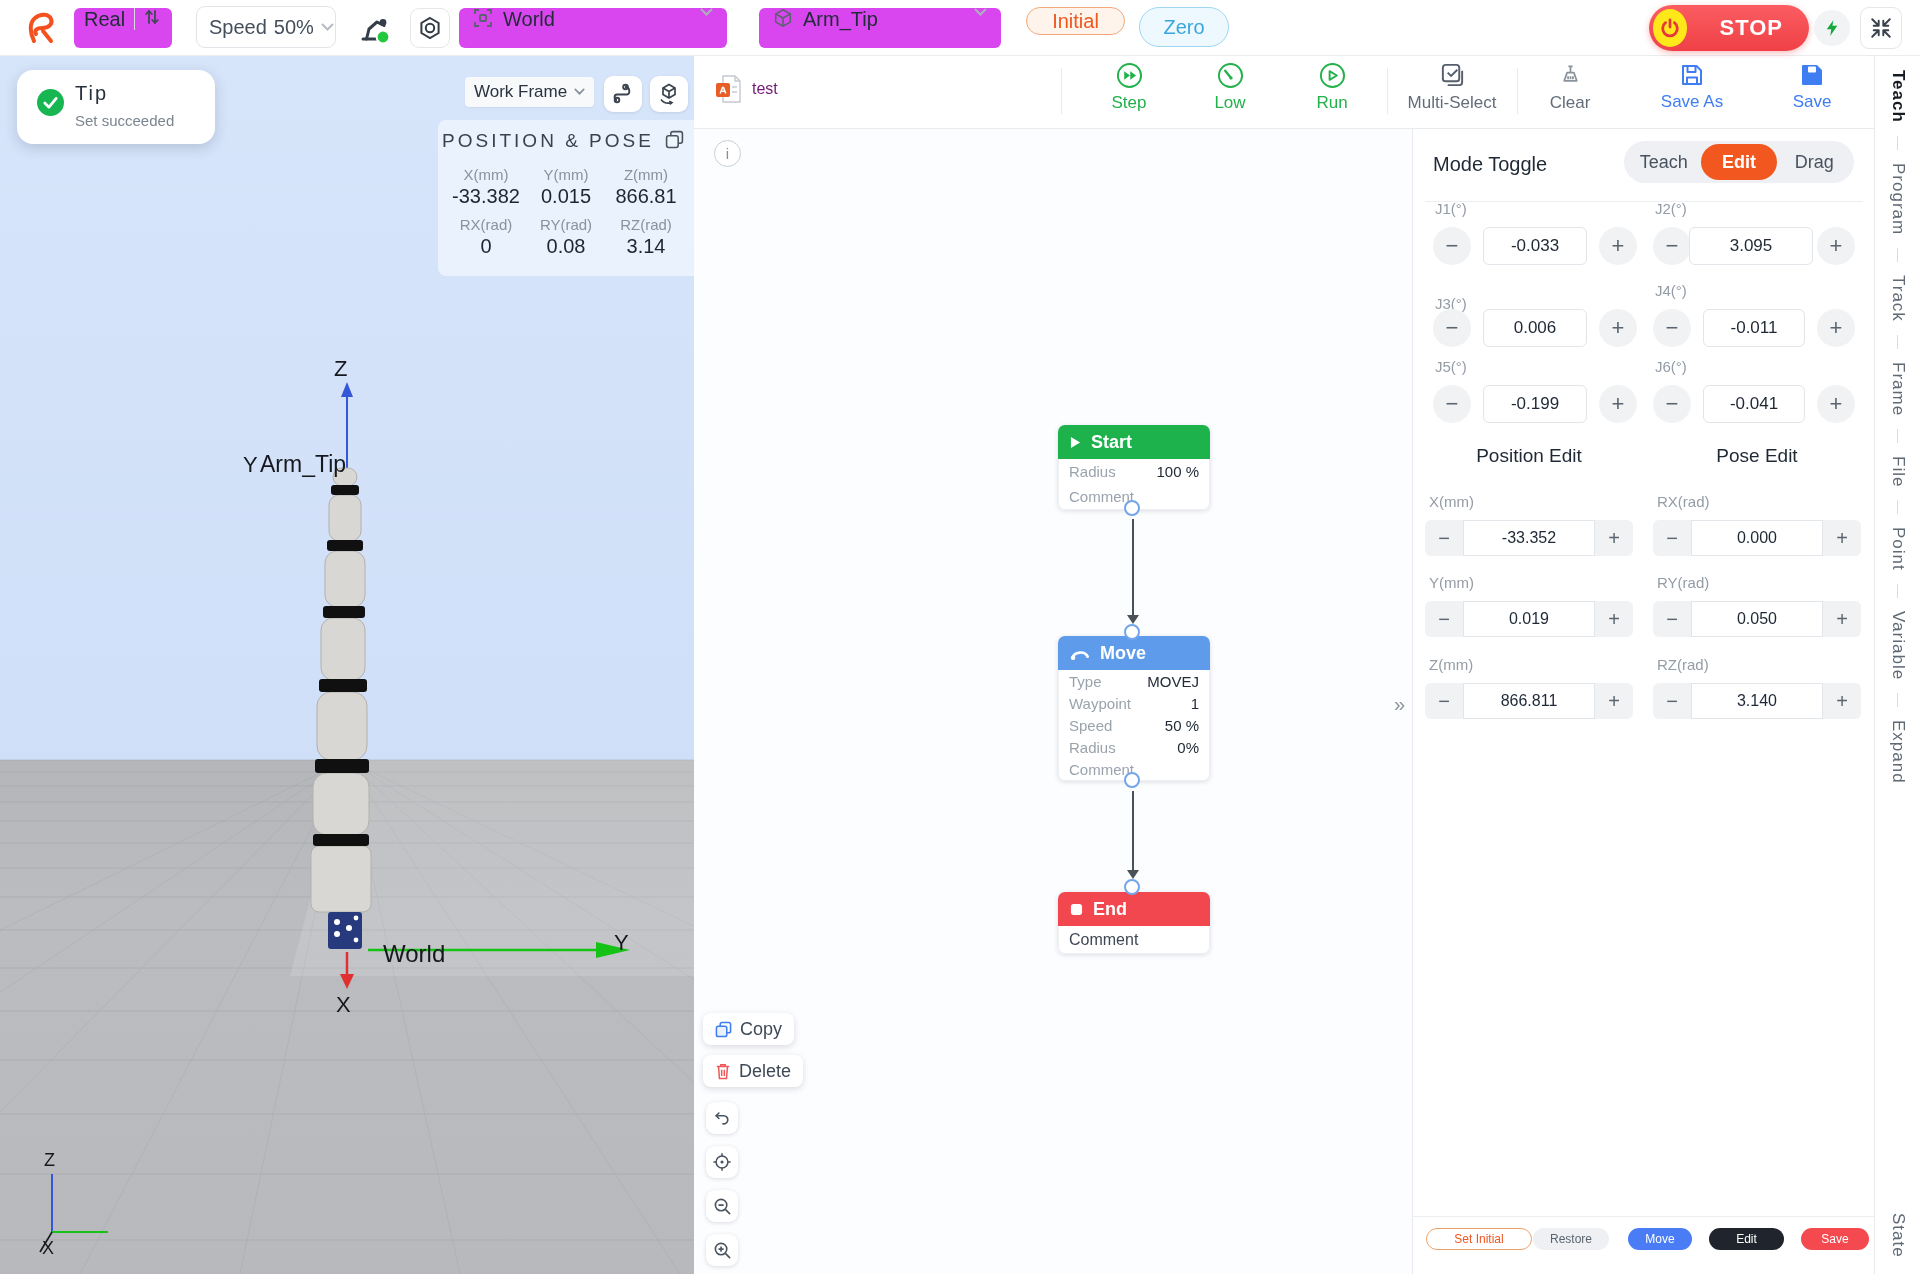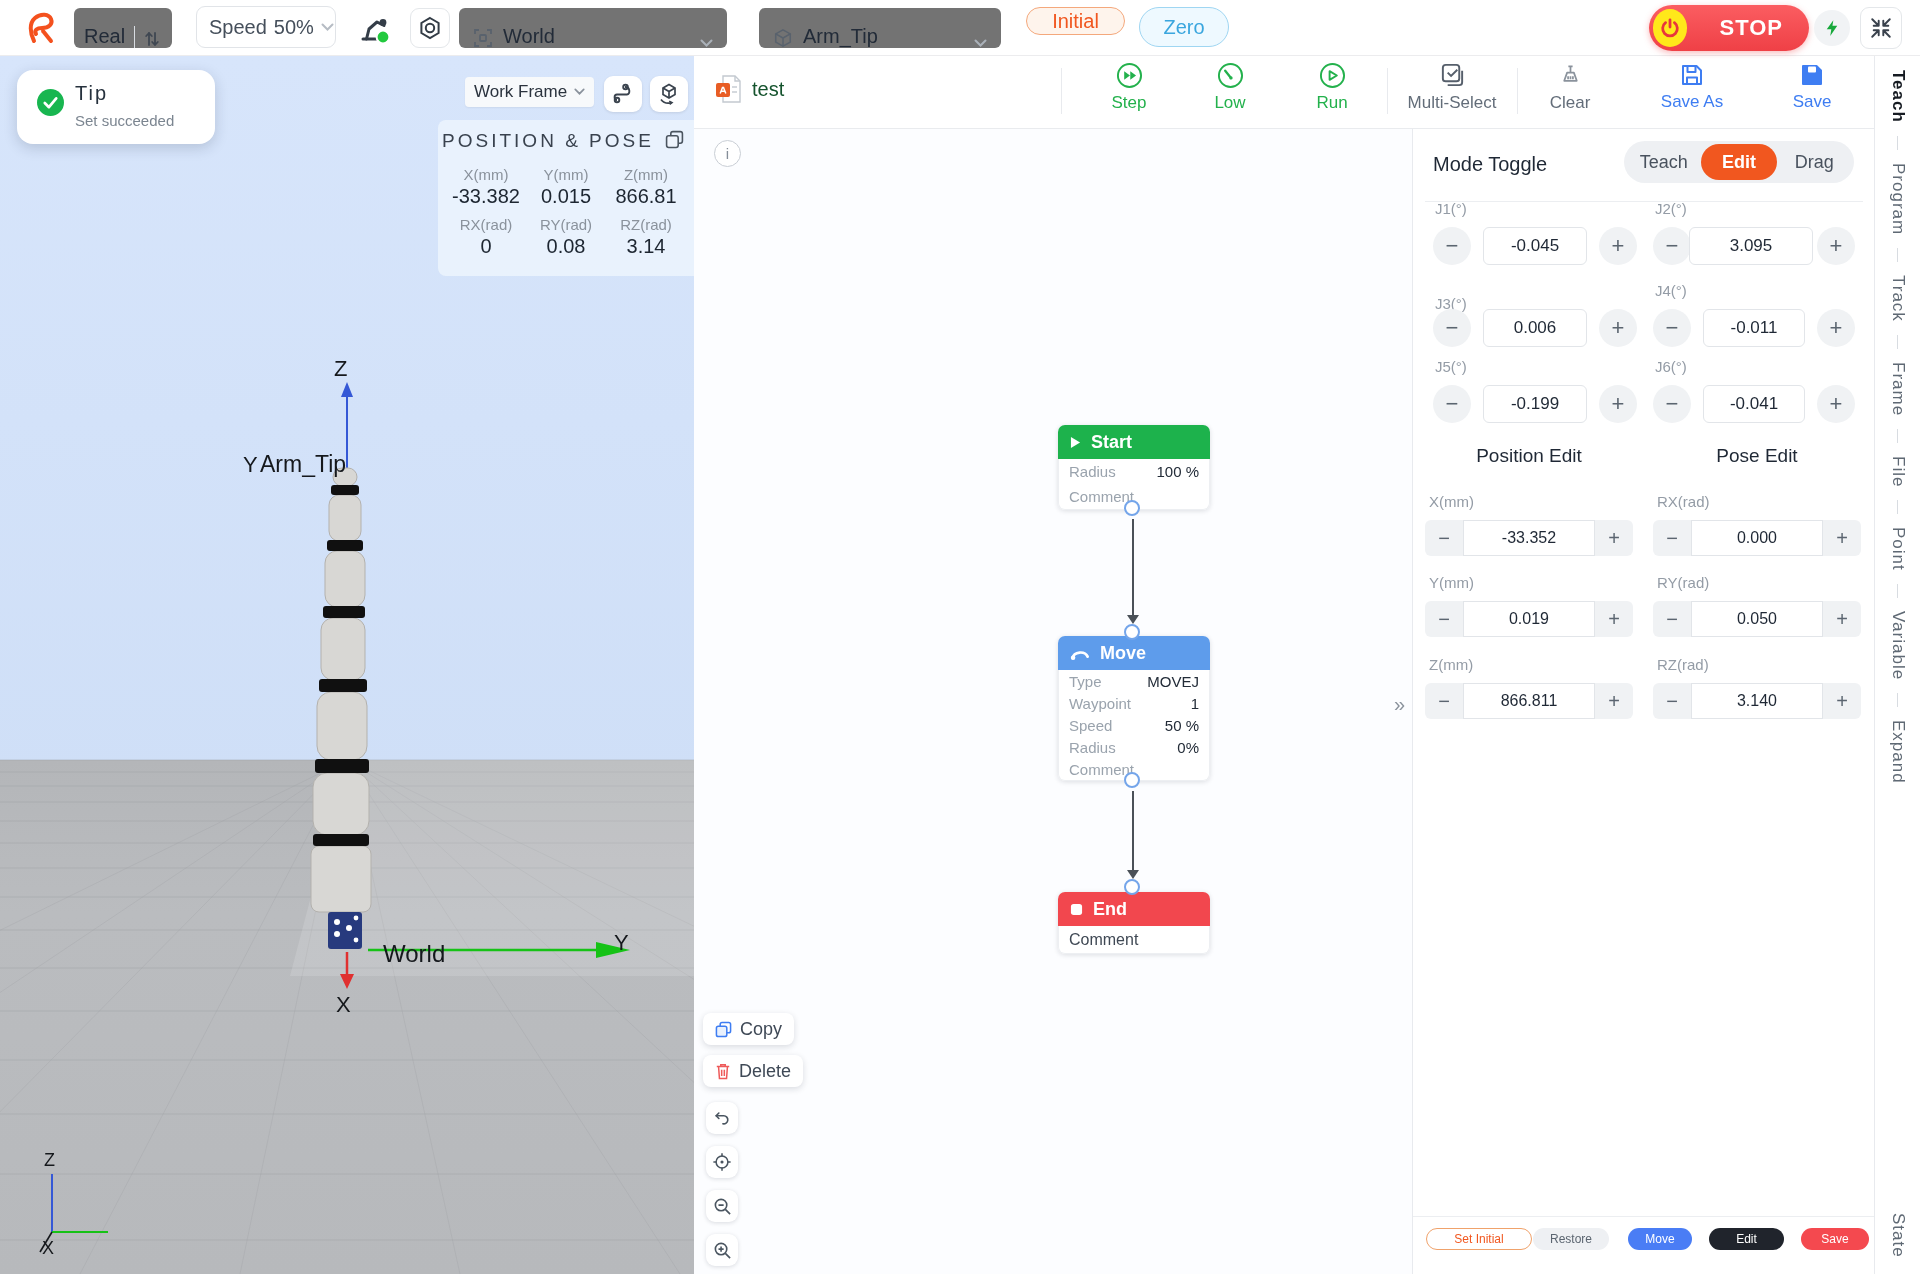--- a/index.html
+++ b/index.html
@@ -2,21 +2,21 @@
 <html><head>
 <meta charset="utf-8">
 <style>
   *{box-sizing:border-box;margin:0;padding:0}
   html,body{background:#fff}
   body{font-family:"Liberation Sans",sans-serif;color:#232c38}
   #app{position:relative;width:1920px;height:1274px;overflow:hidden;background:#fff}
   .abs{position:absolute}
   
   .topbar{position:absolute;left:0;top:0;width:1920px;height:56px;background:#fff;border-bottom:1px solid #ececee;z-index:40}
-  .graybox{background:#737373;border-radius:6px;display:flex;align-items:flex-end}
+  .graybox{background:#d946ef;border-radius:6px;display:flex;align-items:flex-start}
   .tb-text{font-size:20px;color:#222b38}
   .ddchev{margin-left:auto}
   .pill{border-radius:999px;display:flex;align-items:center;justify-content:center;font-size:20px;cursor:pointer}
   .pill-initial{border:1px solid #f4a87c;background:#fef4ec;color:#f1571f}
   .pill-zero{border:1px solid #9fd6f2;background:#eef9ff;color:#3aa6de}
   .stopbtn{background:linear-gradient(180deg,#fb5d61,#ef4046);border-radius:24px;display:flex;align-items:center;box-shadow:0 2px 6px rgba(239,64,70,.35)}
   .stopbtn .pwr{width:38px;height:38px;border-radius:50%;background:#ffe81a;display:flex;align-items:center;justify-content:center;margin-left:4px}
   .stopbtn .stoptxt{color:#fff;font-size:22px;font-weight:bold;letter-spacing:1px;margin:0 26px 0 32px}
   .iconbtn-round{background:#f1f3f5;border-radius:50%;display:flex;align-items:center;justify-content:center}
   .iconbtn-sq{background:#fff;border:1px solid #e4e7ea;border-radius:9px;display:flex;align-items:center;justify-content:center}
@@ -36,21 +36,21 @@
   .pval{font-size:20px;color:#1d2631;display:block;margin-top:2px}
   .vplabel{position:absolute;font-size:22px;color:#15181c;z-index:3}
   .gizlabel{position:absolute;font-size:18px;color:#15181c;z-index:3}
   
   .phead{position:absolute;left:694px;top:56px;width:1180px;height:73px;background:#fff;border-bottom:1px solid #e9ebee;z-index:30}
   .hdivider{position:absolute;top:12px;width:1px;height:46px;background:#e8eaee}
   .toolbtn{position:absolute;top:6px;width:96px;height:62px;display:flex;flex-direction:column;align-items:center;cursor:pointer}
   .toolbtn .tlab{font-size:17px;margin-top:4px}
   .t-green{color:#23b14c}.t-gray{color:#636d79}.t-blue{color:#3e7df2}
   .tabtest{position:absolute;left:20px;top:18px;display:flex;align-items:center;gap:10px;cursor:pointer}
-  .tabtest .tname{font-size:20px;color:#14532d}
+  .tabtest .tname{font-size:16px;color:#701a75}
   
   .canvas{position:absolute;left:694px;top:129px;width:718px;height:1145px;background:#fcfdff}
   .infobtn{position:absolute;left:20px;top:11px;width:27px;height:27px;border:1px solid #c9ced5;border-radius:50%;background:#fff;display:flex;align-items:center;justify-content:center;color:#858e99;font-size:15px;cursor:pointer}
   .node{position:absolute;left:364px;width:152px;border-radius:7px;box-shadow:0 1px 5px rgba(20,30,50,.14);background:#fff}
   .nhead{height:34px;border-radius:7px 7px 0 0;display:flex;align-items:center;padding:0 12px;gap:10px;color:#fff;font-size:18px;font-weight:bold}
   .nh-green{background:#1db24c}.nh-blue{background:#5e9ceb}.nh-red{background:#f2474e}
   .nbody{border:1px solid #edeff2;border-top:none;border-radius:0 0 7px 7px;background:#fff}
   .nrow{display:flex;justify-content:space-between;align-items:center;padding:0 10px;font-size:15px}
   .nrow .nl{color:#9aa3ad}.nrow .nv{color:#232c38}
   .conn{position:absolute;width:16px;height:16px;border:2px solid #74a5ea;border-radius:50%;background:#fff;z-index:6}
@@ -611,21 +611,21 @@
     <div class="segctl">
       <span class="seg">Teach</span>
       <span class="seg active">Edit</span>
       <span class="seg">Drag</span>
     </div>
     <div class="rp-div" style="top:72px"></div>
 
     <span class="jlabel" style="left:22px;top:71px">J1(°)</span>
     <span class="jlabel" style="left:242px;top:71px">J2(°)</span>
     <button class="circbtn" style="left:20px;top:98px">−</button>
-    <div class="jinput" style="left:70px;top:98px;width:104px">-0.045</div>
+    <div class="jinput" style="left:70px;top:98px;width:104px">-0.033</div>
     <button class="circbtn" style="left:186px;top:98px">+</button>
     <button class="circbtn" style="left:240px;top:98px">−</button>
     <div class="jinput" style="left:276px;top:98px;width:124px">3.095</div>
     <button class="circbtn" style="left:404px;top:98px">+</button>
 
     <span class="jlabel" style="left:22px;top:166px">J3(°)</span>
     <span class="jlabel" style="left:242px;top:153px">J4(°)</span>
     <button class="circbtn" style="left:20px;top:180px">−</button>
     <div class="jinput" style="left:70px;top:180px;width:104px">0.006</div>
     <button class="circbtn" style="left:186px;top:180px">+</button>

